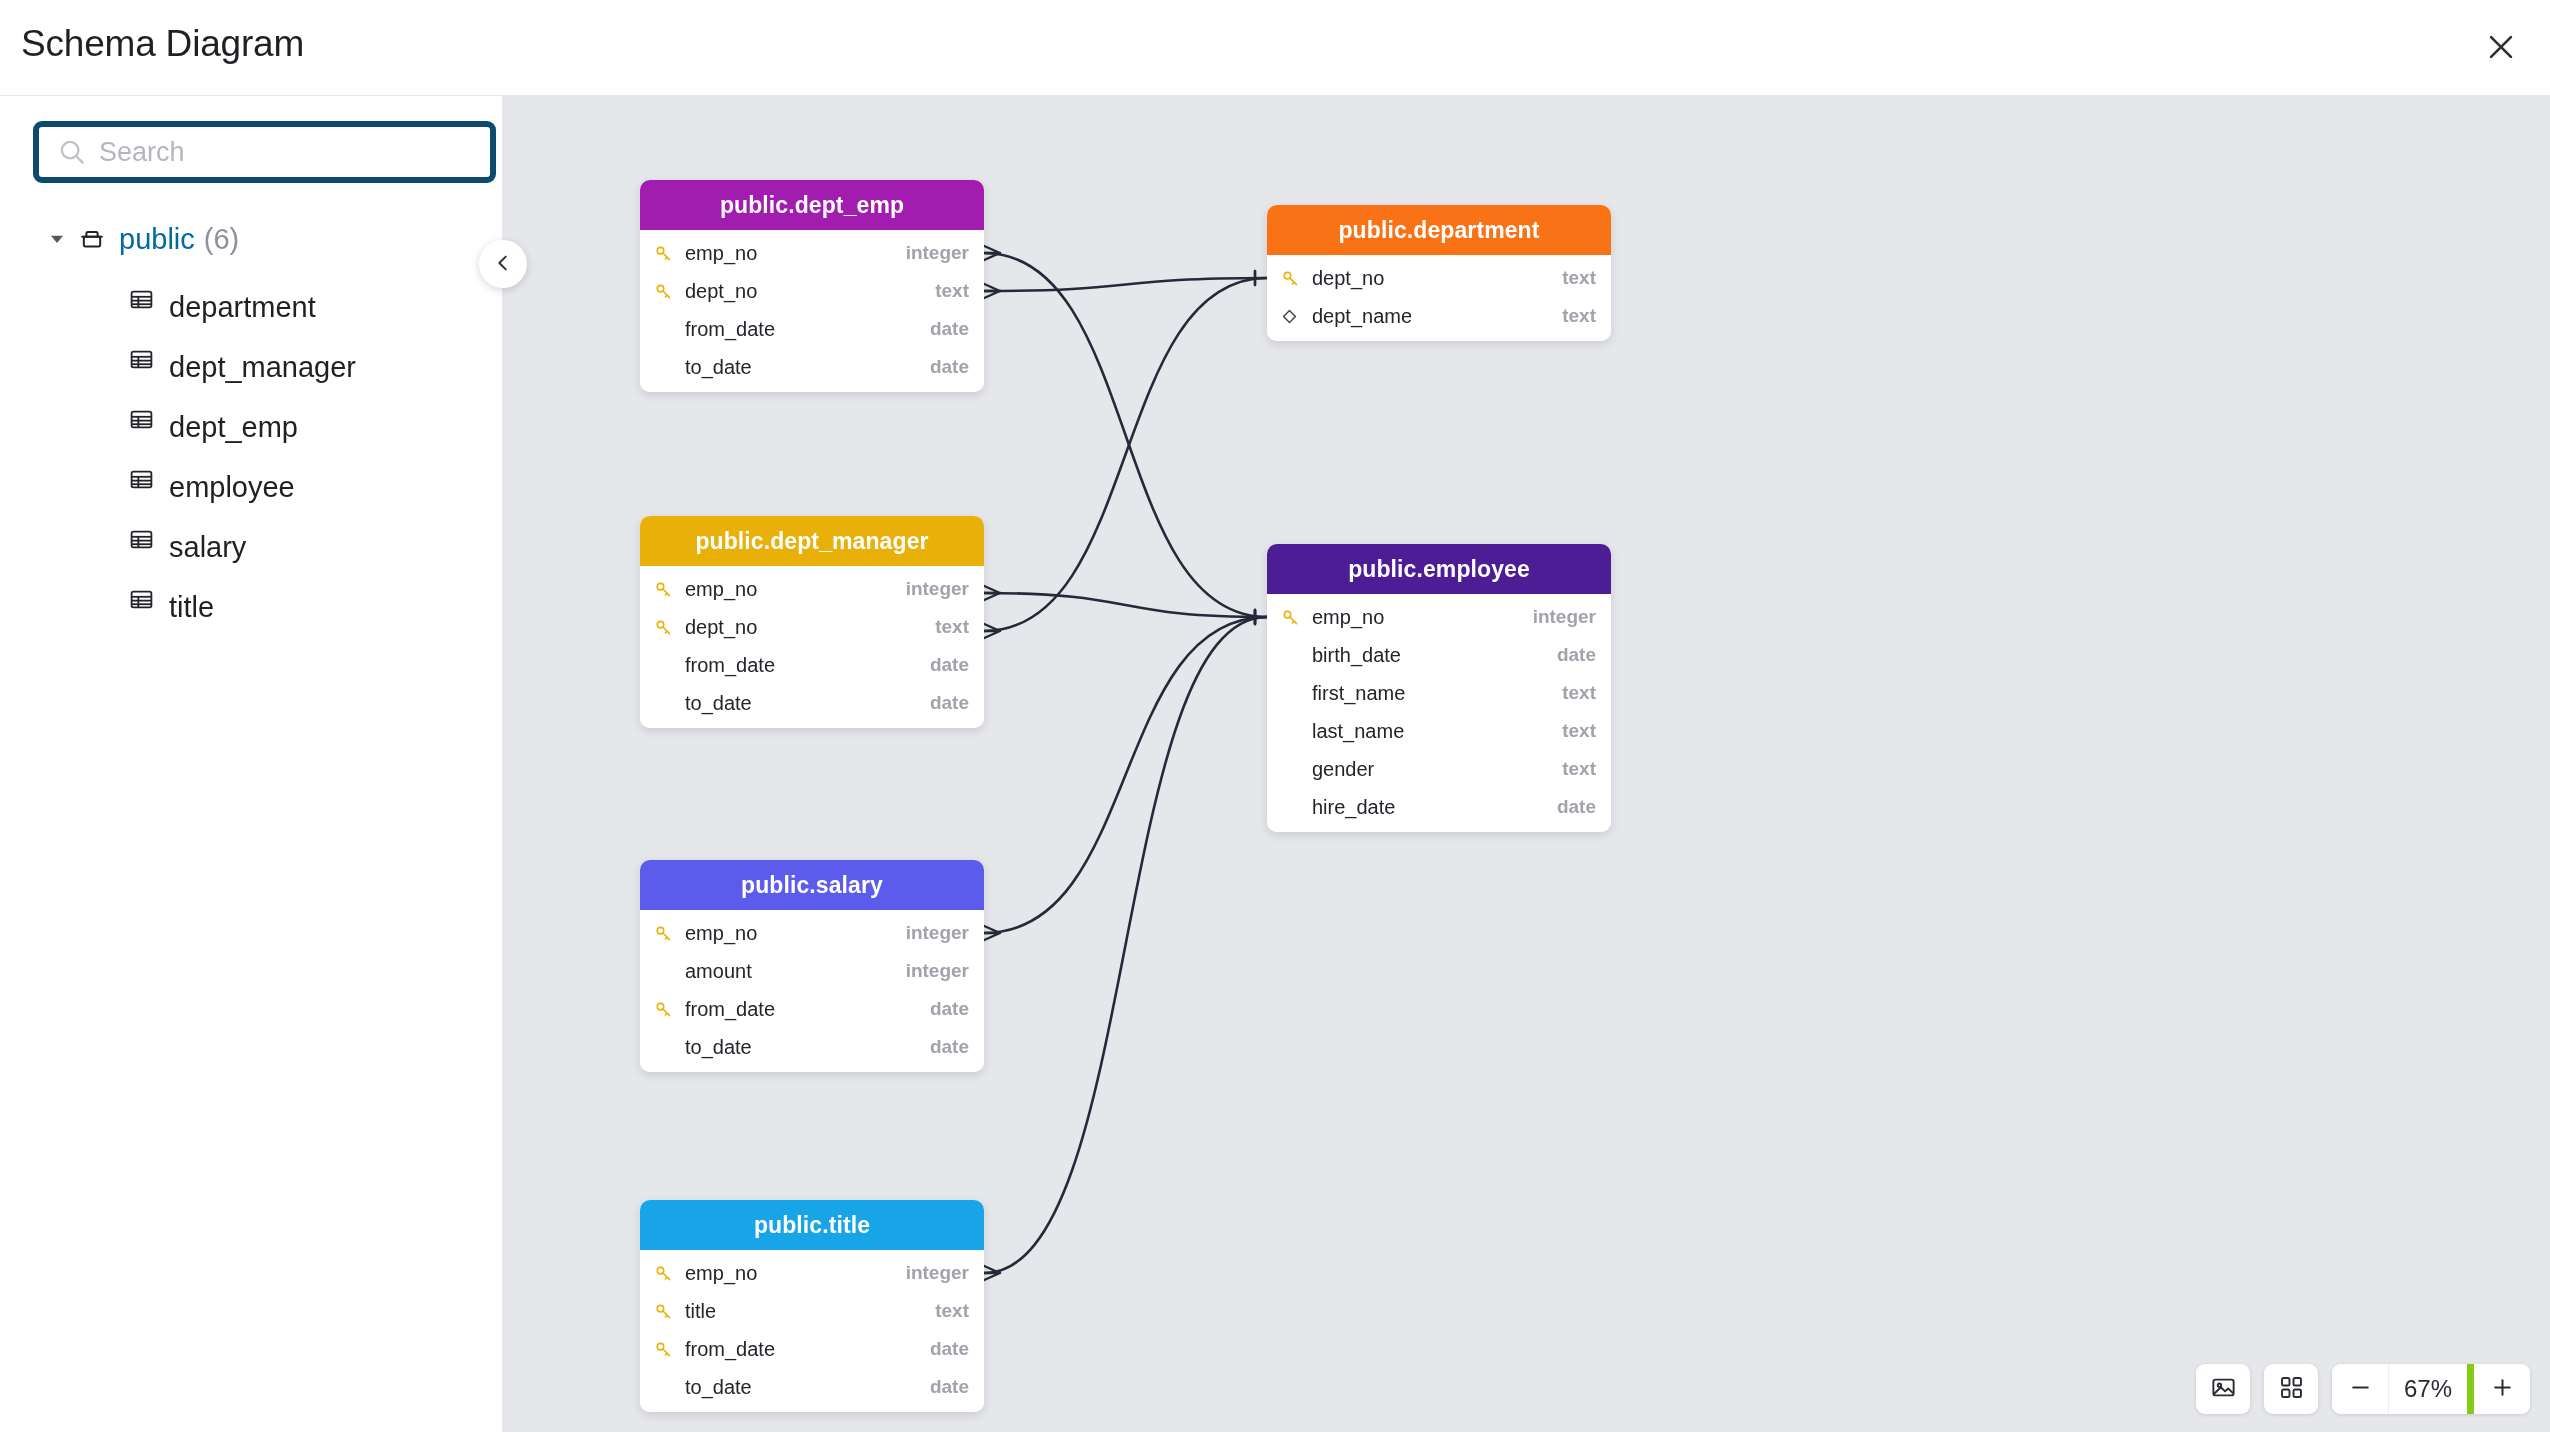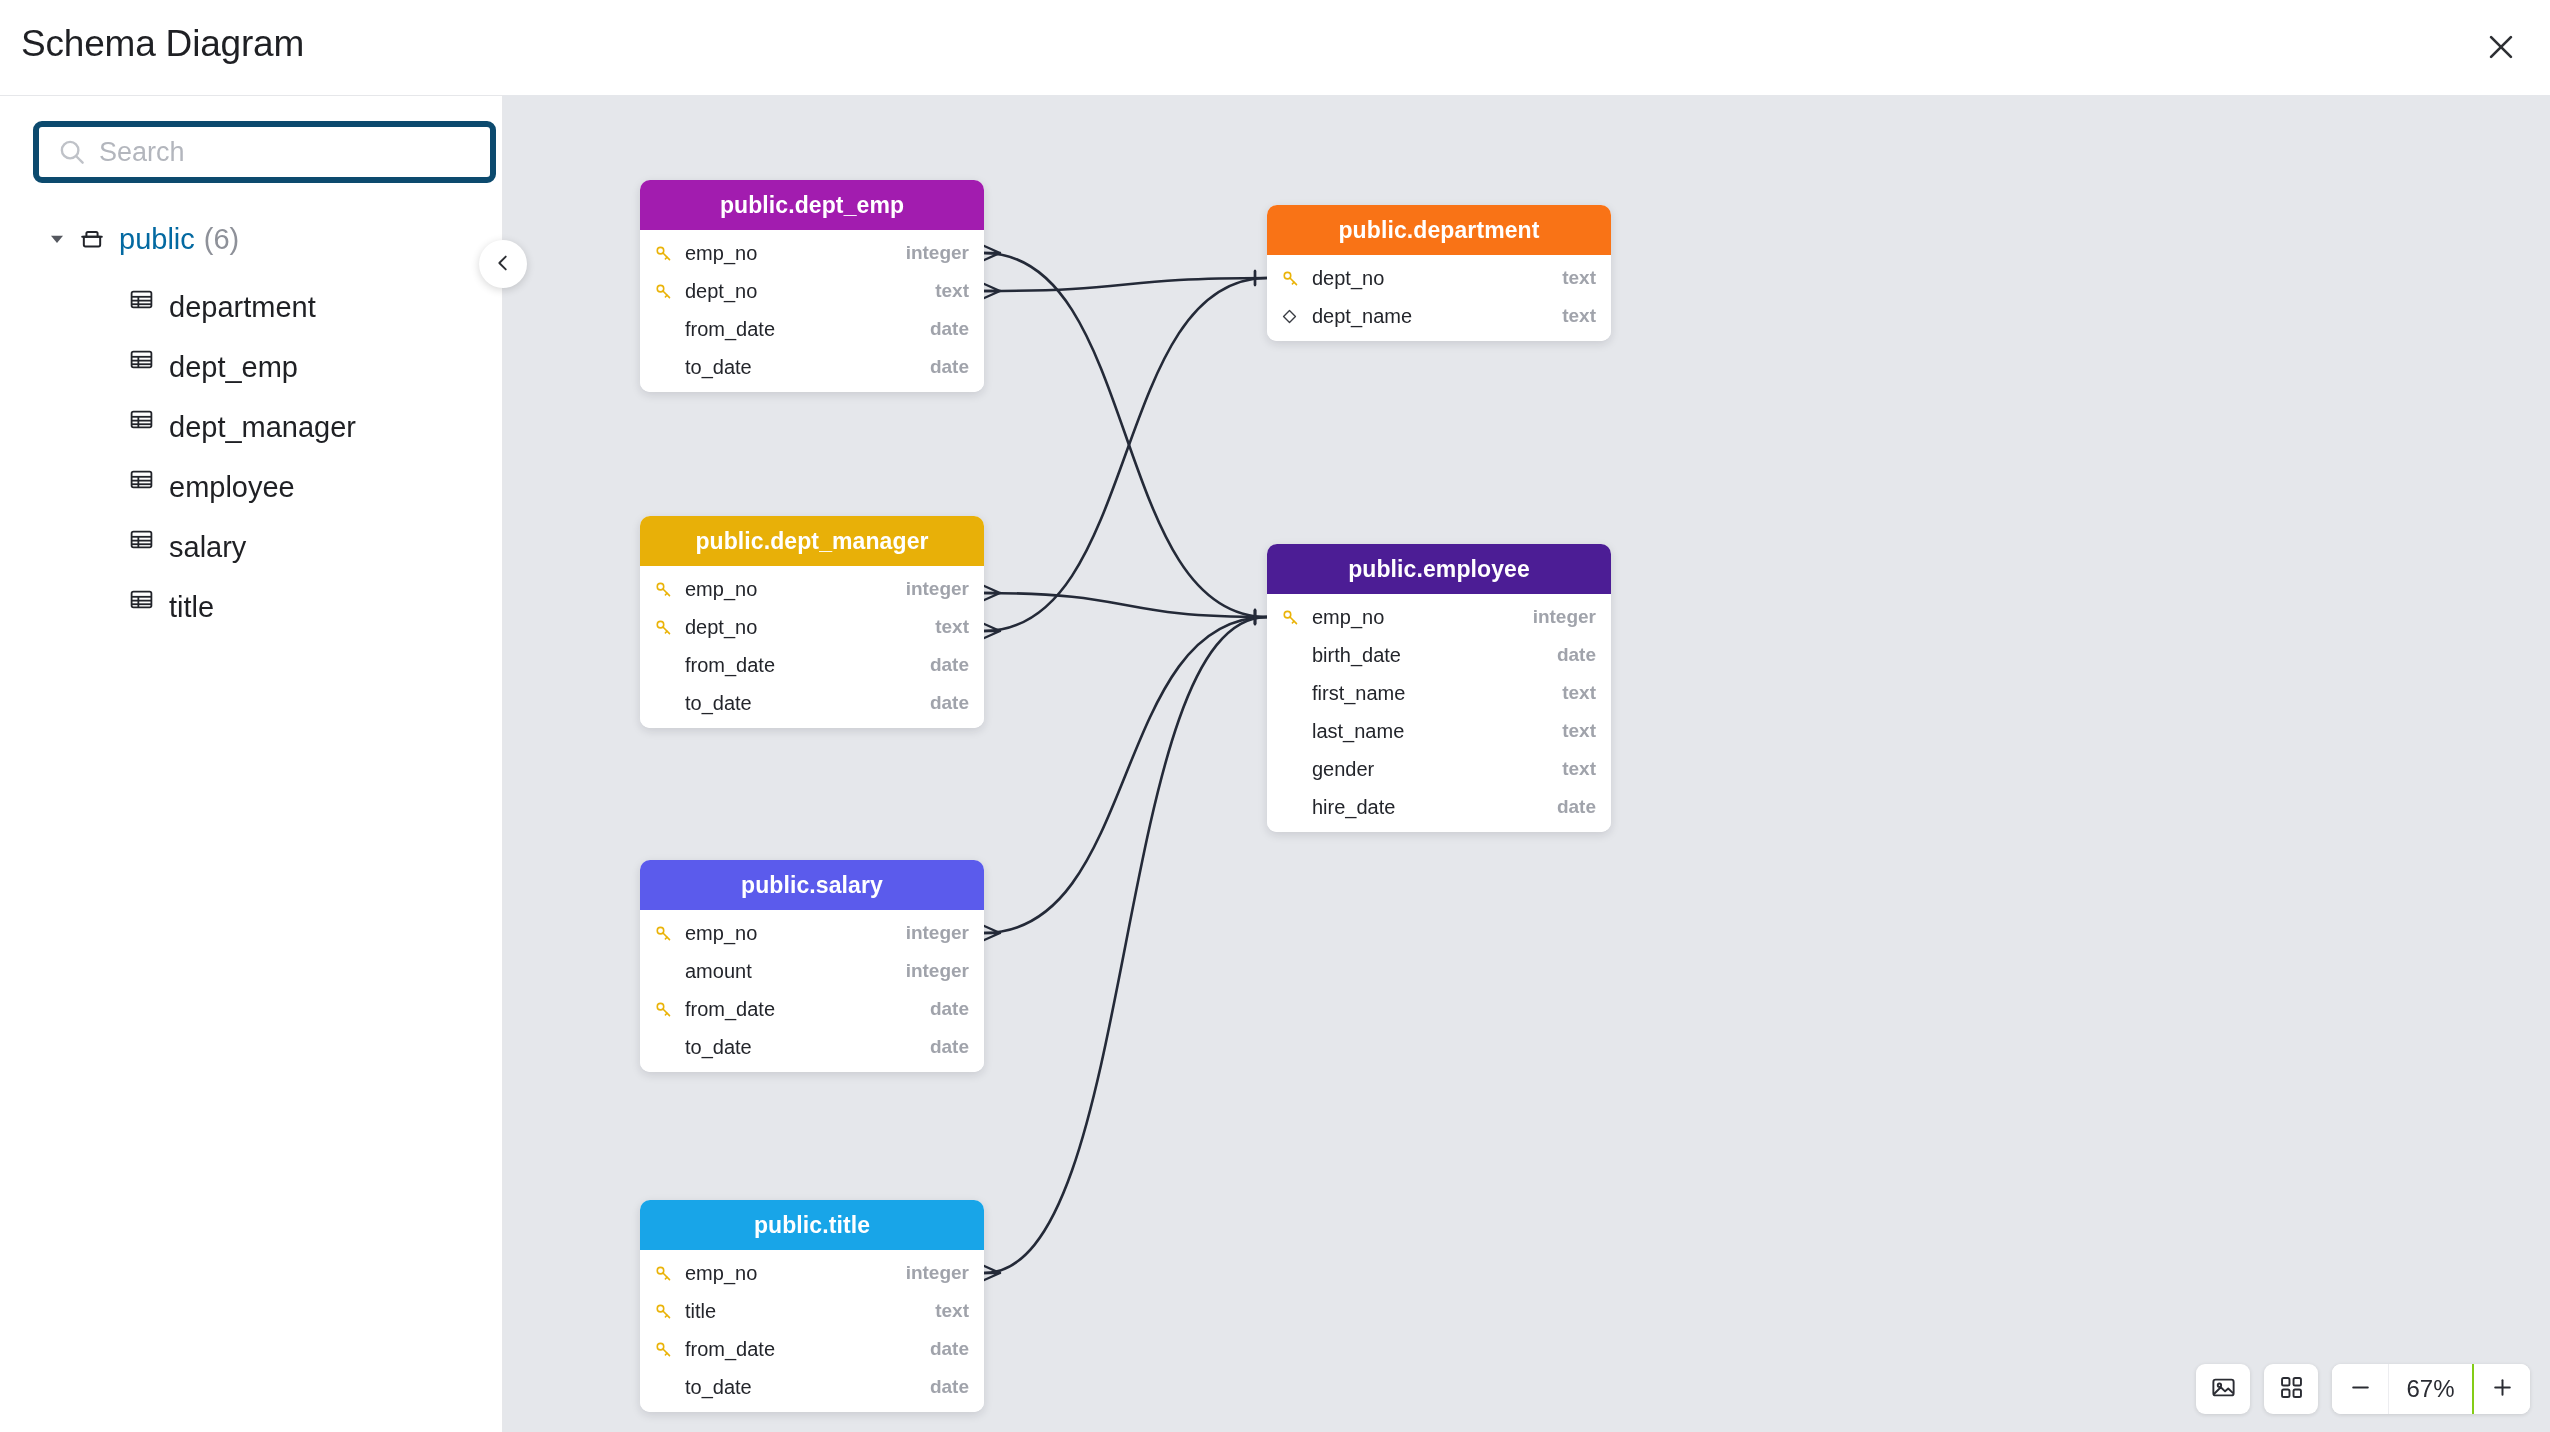--- a/index.html
+++ b/index.html
@@ -115,21 +115,21 @@
     display: flex; align-items: center; height: 50px; border-radius: 9px;
     background: #fff; box-shadow: 0 1px 4px rgba(0,0,0,.12); overflow: hidden;
   }
   .zoom-btn {
     width: 56px; height: 50px; border: none; background: #fff; cursor: pointer;
     display: flex; align-items: center; justify-content: center;
   }
   .zoom-level {
     min-width: 86px; height: 50px; display: flex; align-items: center;
     justify-content: center; font-size: 24px; color: #2a2c33; cursor: pointer;
-    border-left: 1px solid #ededf0; border-right: 2px solid #84cc16;
+    border-left: 1px solid #ededf0; border-right: 7px solid #84cc16;
   }
 </style>
 </head>
 <body>
 
 <div class="app">
 
   <div class="topbar">
     <div class="page-title">Schema Diagram</div>
     <button class="close-btn">
@@ -185,31 +185,31 @@
             <span class="leaf-label">department</span>
           </div>
           <div class="tree-leaf">
             <span class="table-icon"><svg width="27" height="27" viewBox="0 0 24 24" fill="none" stroke="#22242a" stroke-width="1.6">
                 <rect x="3.2" y="5" width="17.6" height="14" rx="1.6"></rect>
                 <line x1="3.2" y1="9.6" x2="20.8" y2="9.6"></line>
                 <line x1="3.2" y1="13" x2="20.8" y2="13"></line>
                 <line x1="3.2" y1="16.2" x2="20.8" y2="16.2"></line>
                 <line x1="9.2" y1="9.6" x2="9.2" y2="19"></line>
               </svg></span>
-            <span class="leaf-label">dept_emp</span>
+            <span class="leaf-label">dept_manager</span>
           </div>
           <div class="tree-leaf">
             <span class="table-icon"><svg width="27" height="27" viewBox="0 0 24 24" fill="none" stroke="#22242a" stroke-width="1.6">
                 <rect x="3.2" y="5" width="17.6" height="14" rx="1.6"></rect>
                 <line x1="3.2" y1="9.6" x2="20.8" y2="9.6"></line>
                 <line x1="3.2" y1="13" x2="20.8" y2="13"></line>
                 <line x1="3.2" y1="16.2" x2="20.8" y2="16.2"></line>
                 <line x1="9.2" y1="9.6" x2="9.2" y2="19"></line>
               </svg></span>
-            <span class="leaf-label">dept_manager</span>
+            <span class="leaf-label">dept_emp</span>
           </div>
           <div class="tree-leaf">
             <span class="table-icon"><svg width="27" height="27" viewBox="0 0 24 24" fill="none" stroke="#22242a" stroke-width="1.6">
                 <rect x="3.2" y="5" width="17.6" height="14" rx="1.6"></rect>
                 <line x1="3.2" y1="9.6" x2="20.8" y2="9.6"></line>
                 <line x1="3.2" y1="13" x2="20.8" y2="13"></line>
                 <line x1="3.2" y1="16.2" x2="20.8" y2="16.2"></line>
                 <line x1="9.2" y1="9.6" x2="9.2" y2="19"></line>
               </svg></span>
             <span class="leaf-label">employee</span>

